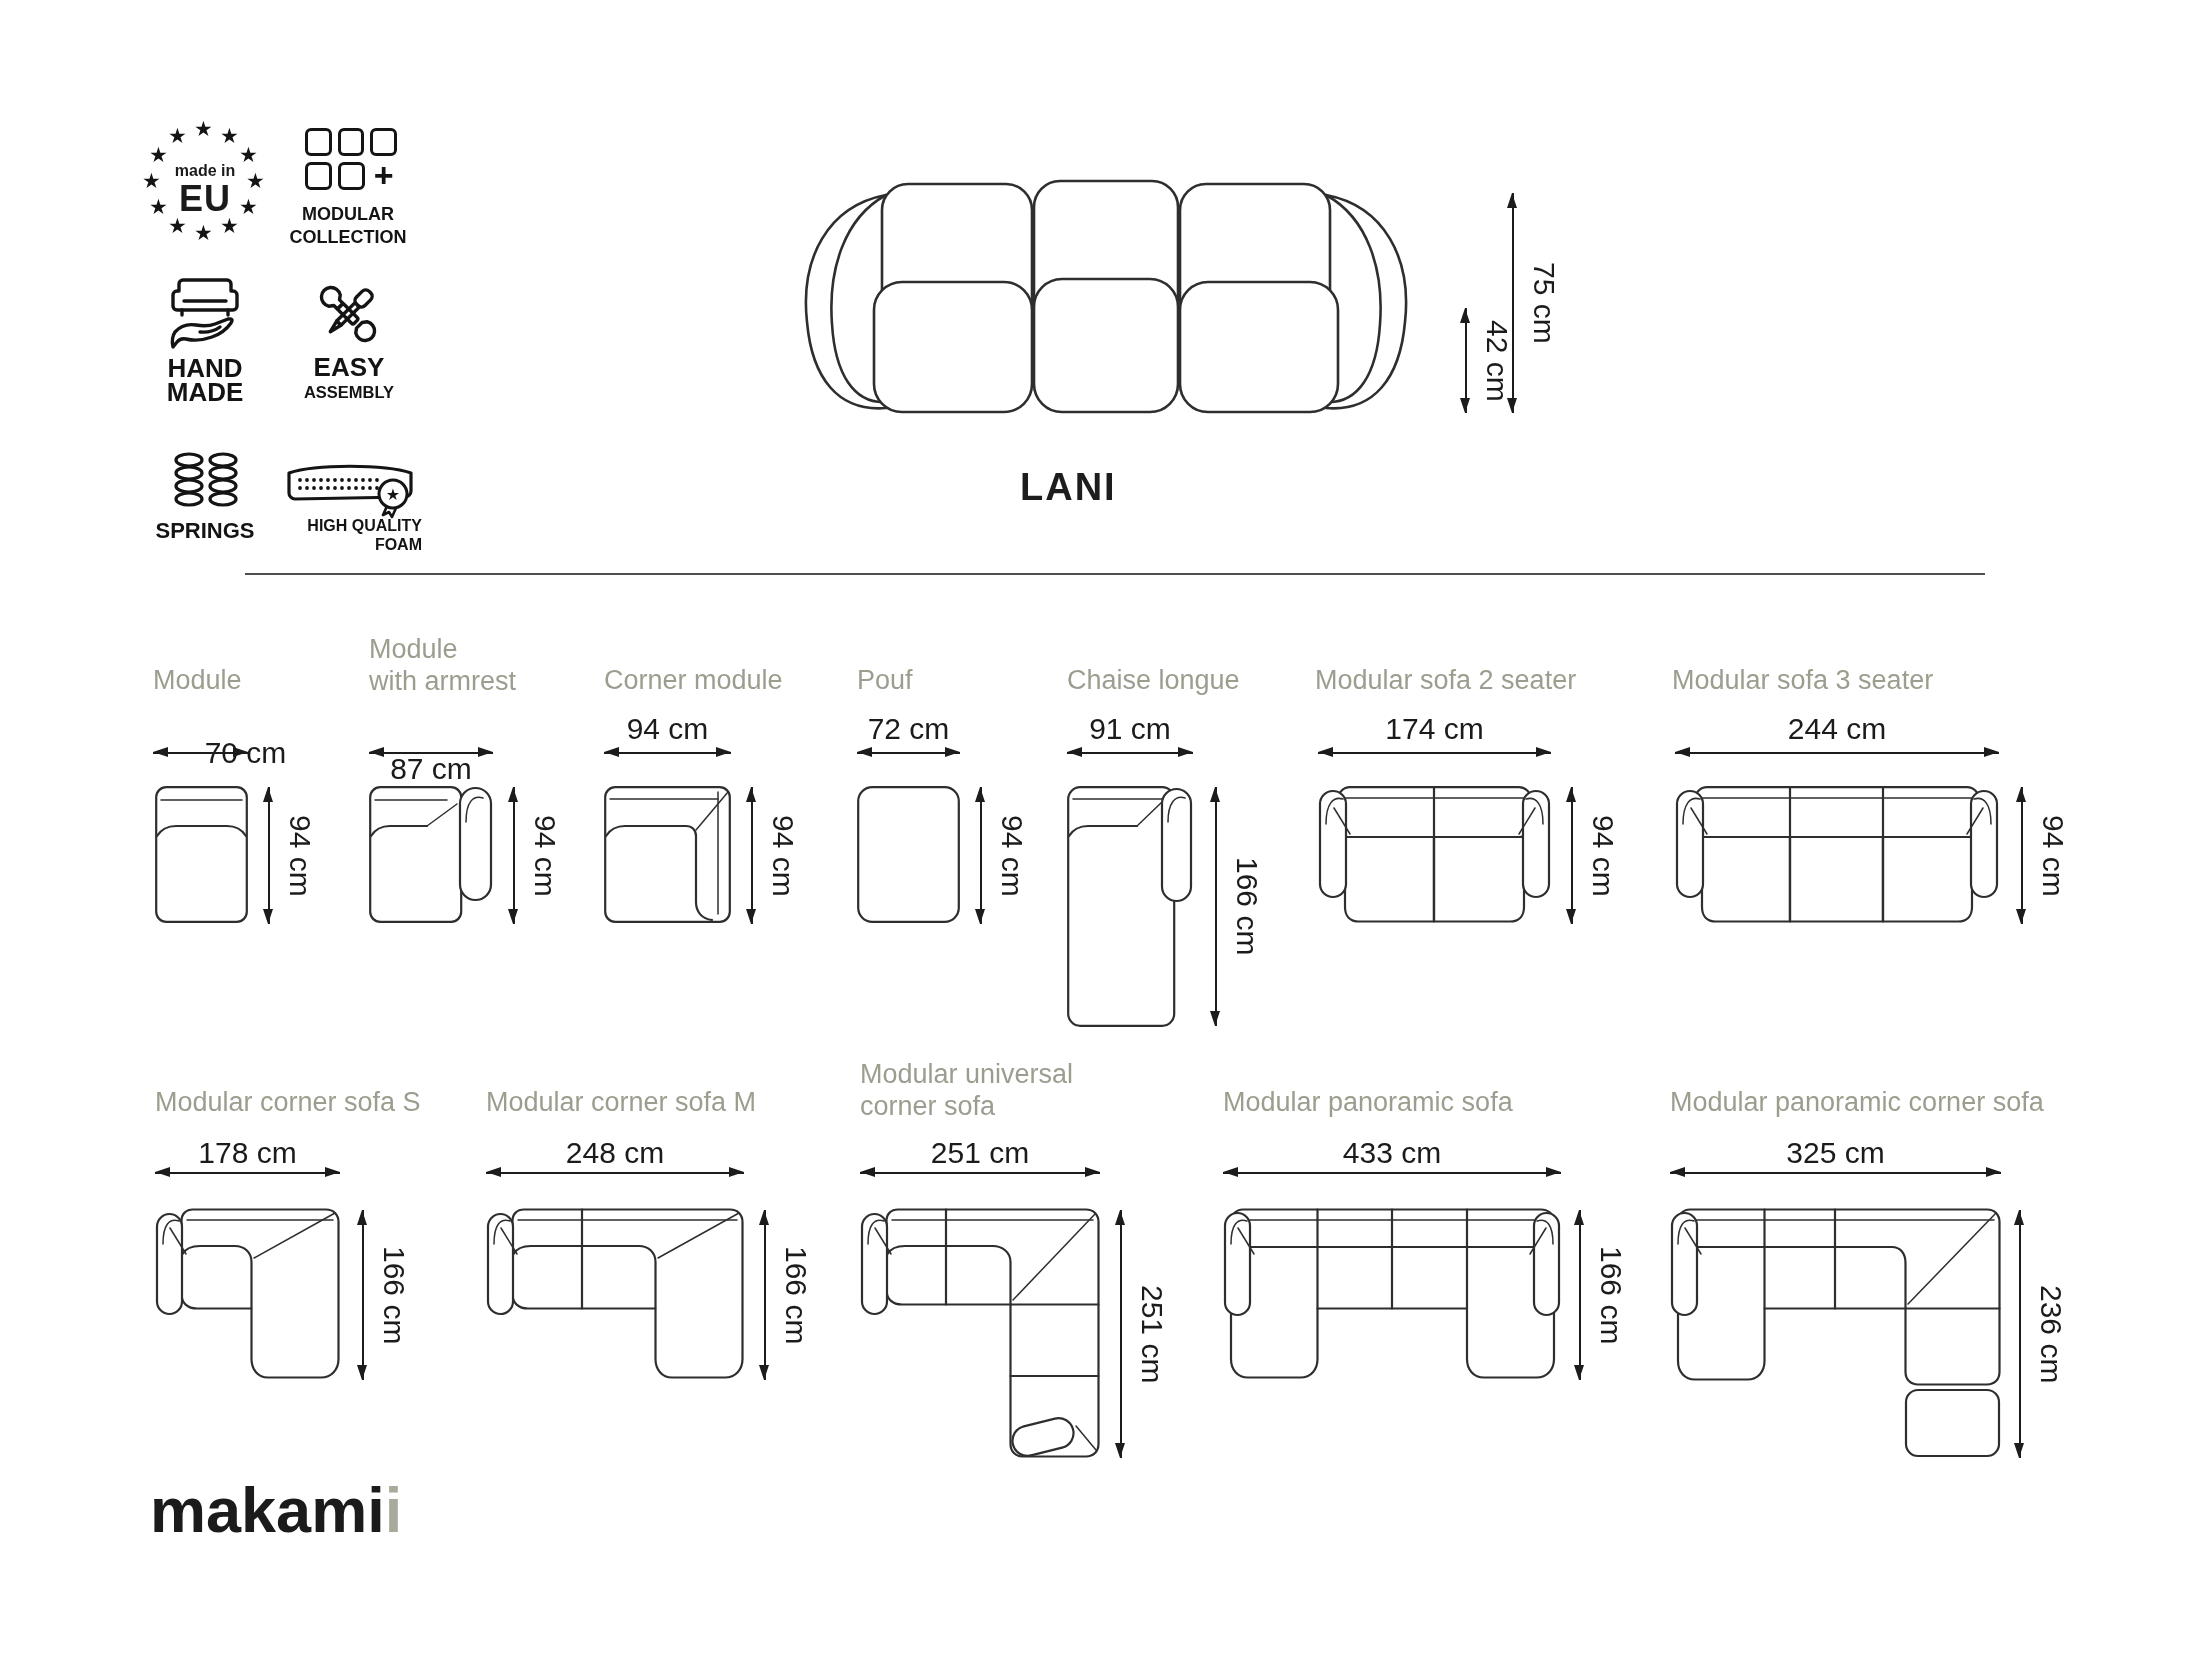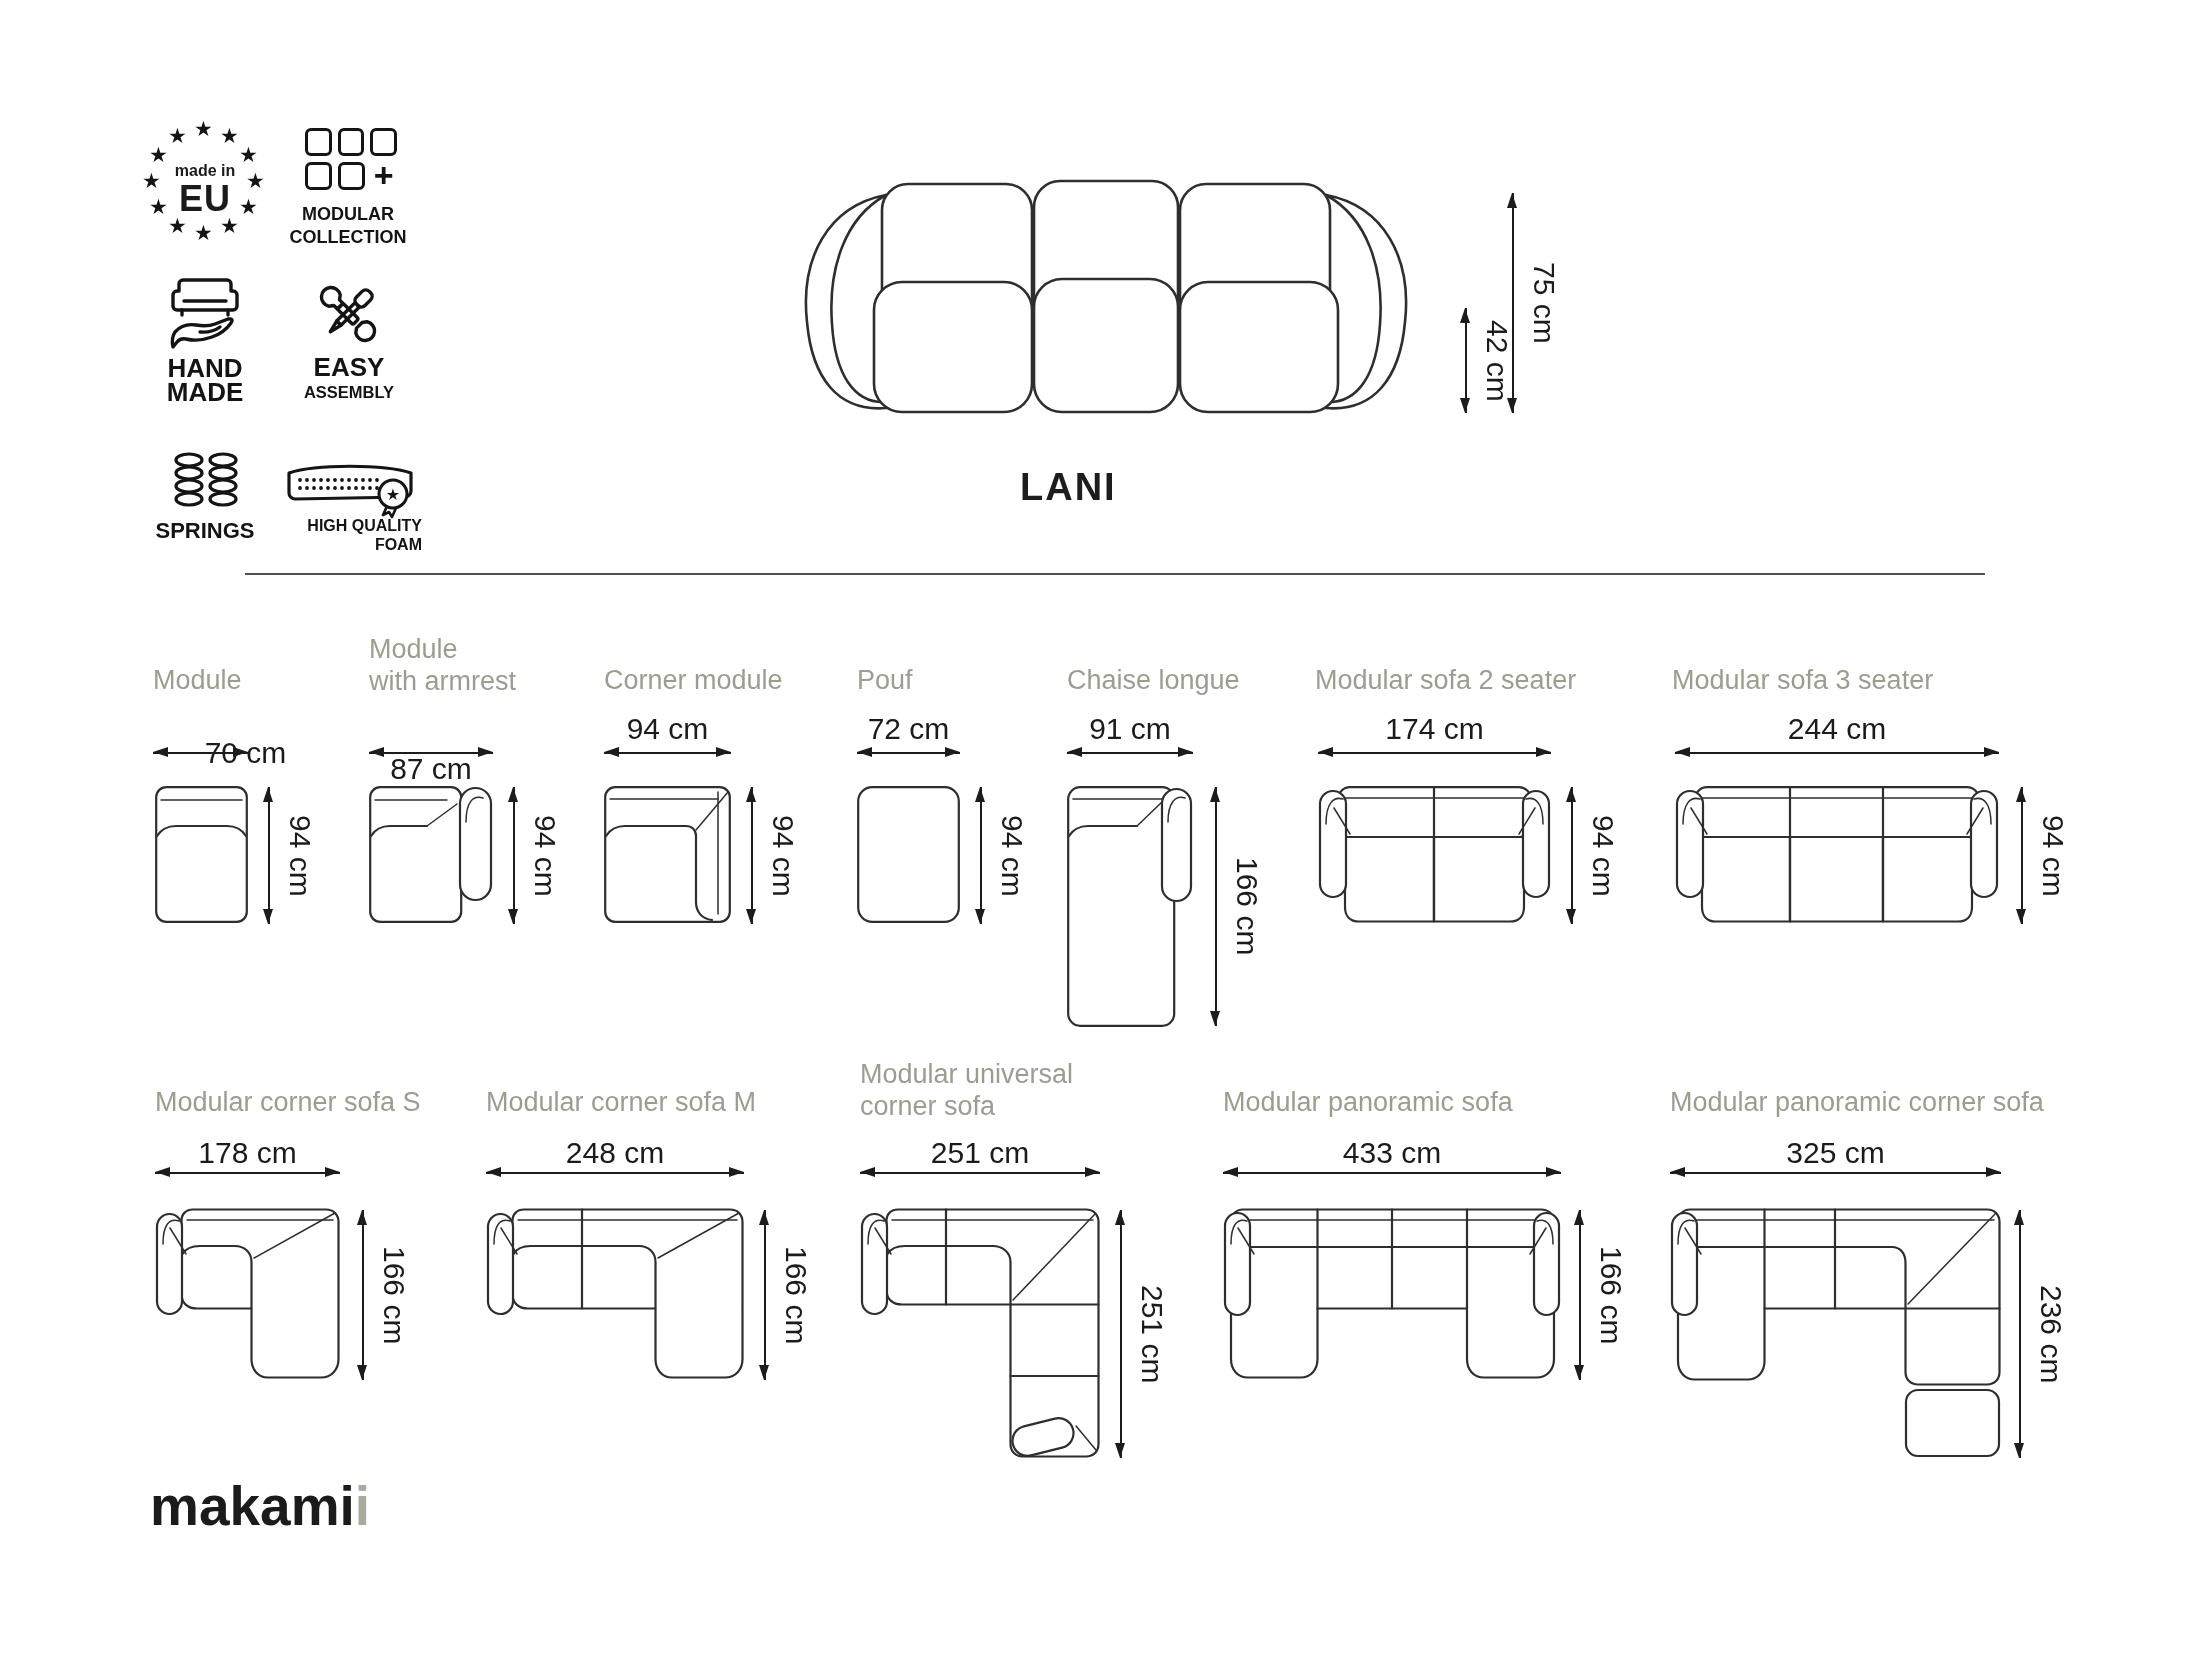--- a/index.html
+++ b/index.html
@@ -27,21 +27,21 @@
   .eu{position:absolute;left:146px;top:118px;width:118px;height:128px;}
   .eu .star{position:absolute;left:59px;top:64px;width:0;height:0;font-size:21px;color:#141414;}
   .eu .star i{position:absolute;left:-11px;top:-13px;font-style:normal;}
   .eu .t1{position:absolute;left:0;top:44px;width:118px;text-align:center;font-size:16px;font-weight:700;}
   .eu .t2{position:absolute;left:0;top:60px;width:118px;text-align:center;font-size:36px;font-weight:700;letter-spacing:1px;}
   
   .mcicon{position:absolute;left:305px;top:128px;width:92px;}
   .mcrow{display:flex;gap:6px;margin-bottom:6px;}
   .mcsq{width:22px;height:22px;border:3.4px solid #141414;border-radius:6px;}
   .mcplus{width:28px;height:28px;font-size:34px;font-weight:700;line-height:26px;text-align:center;color:#141414;}
-  .logo{position:absolute;left:150px;top:1474px;font-size:55px;font-weight:700;color:#1b1b1b;letter-spacing:0;}
+  .logo{position:absolute;left:150px;top:1474px;font-size:63px;font-weight:700;color:#1b1b1b;letter-spacing:0;}
   .logo .gray{color:#a8aa9c;}
   svg{position:absolute;overflow:visible;}
   .lani{position:absolute;left:1020px;top:466px;width:172px;text-align:left;
         font-size:38px;font-weight:700;letter-spacing:2px;color:#1d1d1d;}
 </style>
 </head>
 <body>
 
 <div class="page">
 

